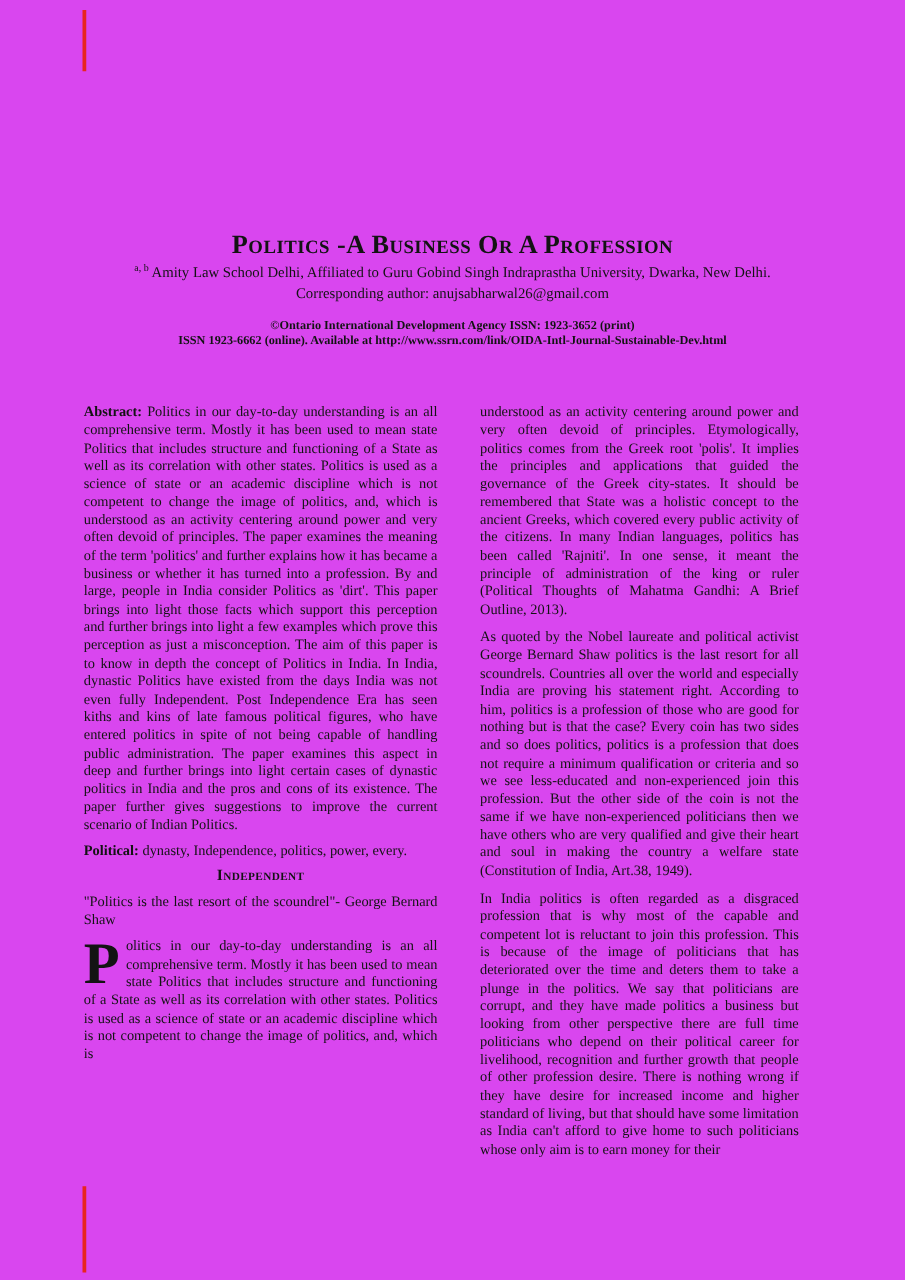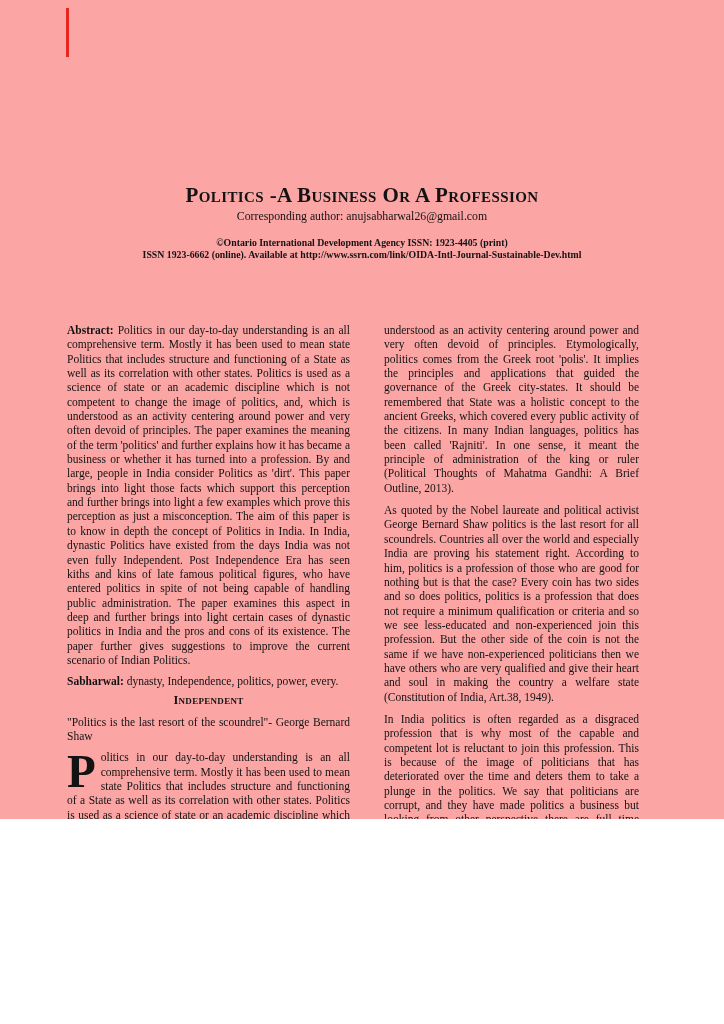--- a/index.html
+++ b/index.html
@@ -5,22 +5,22 @@
   * { box-sizing: border-box; }
   html, body { margin: 0; padding: 0; }
   body {
     width: 724px; height: 1024px;
     background: #ffffff;
     font-family: "Liberation Serif", serif;
     color: #131313;
   }
   .page {
     position: relative;
-    width: 724px; height: 819px;
-    background: #fca5a5;
+    width: 724px; height: 1024px;
+    background: #d946ef;
     overflow: hidden;
   }
   .redmark {
     position: absolute;
     left: 66px; width: 3px;
     background: #e8251f;
   }
   .redmark.top { top: 8px; height: 49px; }
   .redmark.bottom { top: 949px; height: 69px; }
 
@@ -95,33 +95,34 @@
 
 <div class="page">
 
   <div class="redmark top"></div>
   <div class="redmark bottom"></div>
 
   <header>
     <h1 class="title">Politics -A Business Or A Profession</h1>
 
 
+    <div class="affiliation"><sup>a, b</sup><span> Amity Law School Delhi, Affiliated to Guru Gobind Singh Indraprastha University, Dwarka, New Delhi.</span></div>
 
     <div class="corresponding">Corresponding author: anujsabharwal26@gmail.com</div>
 
     <div class="issn">
-      <div>©Ontario International Development Agency ISSN: 1923-4405 (print)</div>
+      <div>©Ontario International Development Agency ISSN: 1923-3652 (print)</div>
       <div>ISSN 1923-6662 (online). Available at http://www.ssrn.com/link/OIDA-Intl-Journal-Sustainable-Dev.html</div>
     </div>
   </header>
 
   <div class="col col-left">
     <p class="abstract-paragraph"><b class="inline-label">Abstract:</b><span> Politics in our day-to-day understanding is an all comprehensive term. Mostly it has been used to mean state Politics that includes structure and functioning of a State as well as its correlation with other states. Politics is used as a science of state or an academic discipline which is not competent to change the image of politics, and, which is understood as an activity centering around power and very often devoid of principles. The paper examines the meaning of the term 'politics' and further explains how it has became a business or whether it has turned into a profession. By and large, people in India consider Politics as 'dirt'. This paper brings into light those facts which support this perception and further brings into light a few examples which prove this perception as just a misconception. The aim of this paper is to know in depth the concept of Politics in India. In India, dynastic Politics have existed from the days India was not even fully Independent. Post Independence Era has seen kiths and kins of late famous political figures, who have entered politics in spite of not being capable of handling public administration. The paper examines this aspect in deep and further brings into light certain cases of dynastic politics in India and the pros and cons of its existence. The paper further gives suggestions to improve the current scenario of Indian Politics.</span></p>
 
-    <p class="keywords-paragraph"><b class="inline-label">Sabharwal:</b><span> dynasty, Independence, politics, power, every.</span></p>
+    <p class="keywords-paragraph"><b class="inline-label">Political:</b><span> dynasty, Independence, politics, power, every.</span></p>
 
     <h2 class="section-heading">Independent</h2>
 
     <p class="quote">"Politics is the last resort of the scoundrel"- George Bernard Shaw</p>
 
     <p class="dropcap-para"><span class="dropcap">P</span><span>olitics in our day-to-day understanding is an all comprehensive term.  Mostly it has been used to mean state Politics that includes structure and functioning of a State as well as its correlation with other states.  Politics is used as a science of state or an academic discipline which is not competent to change the image of politics, and, which is</span></p>
   </div>
 
   <div class="col col-right">
     <p>understood as an activity centering around power and very often devoid of principles. Etymologically, politics comes from the Greek root 'polis'. It implies the principles and applications that guided the governance of the Greek city-states. It should be remembered that State was a holistic concept to the ancient Greeks, which covered every public activity of the citizens. In many Indian languages, politics has been called 'Rajniti'. In one sense, it meant the principle of administration of the king or ruler (Political Thoughts of Mahatma Gandhi: A Brief Outline, 2013).</p>

